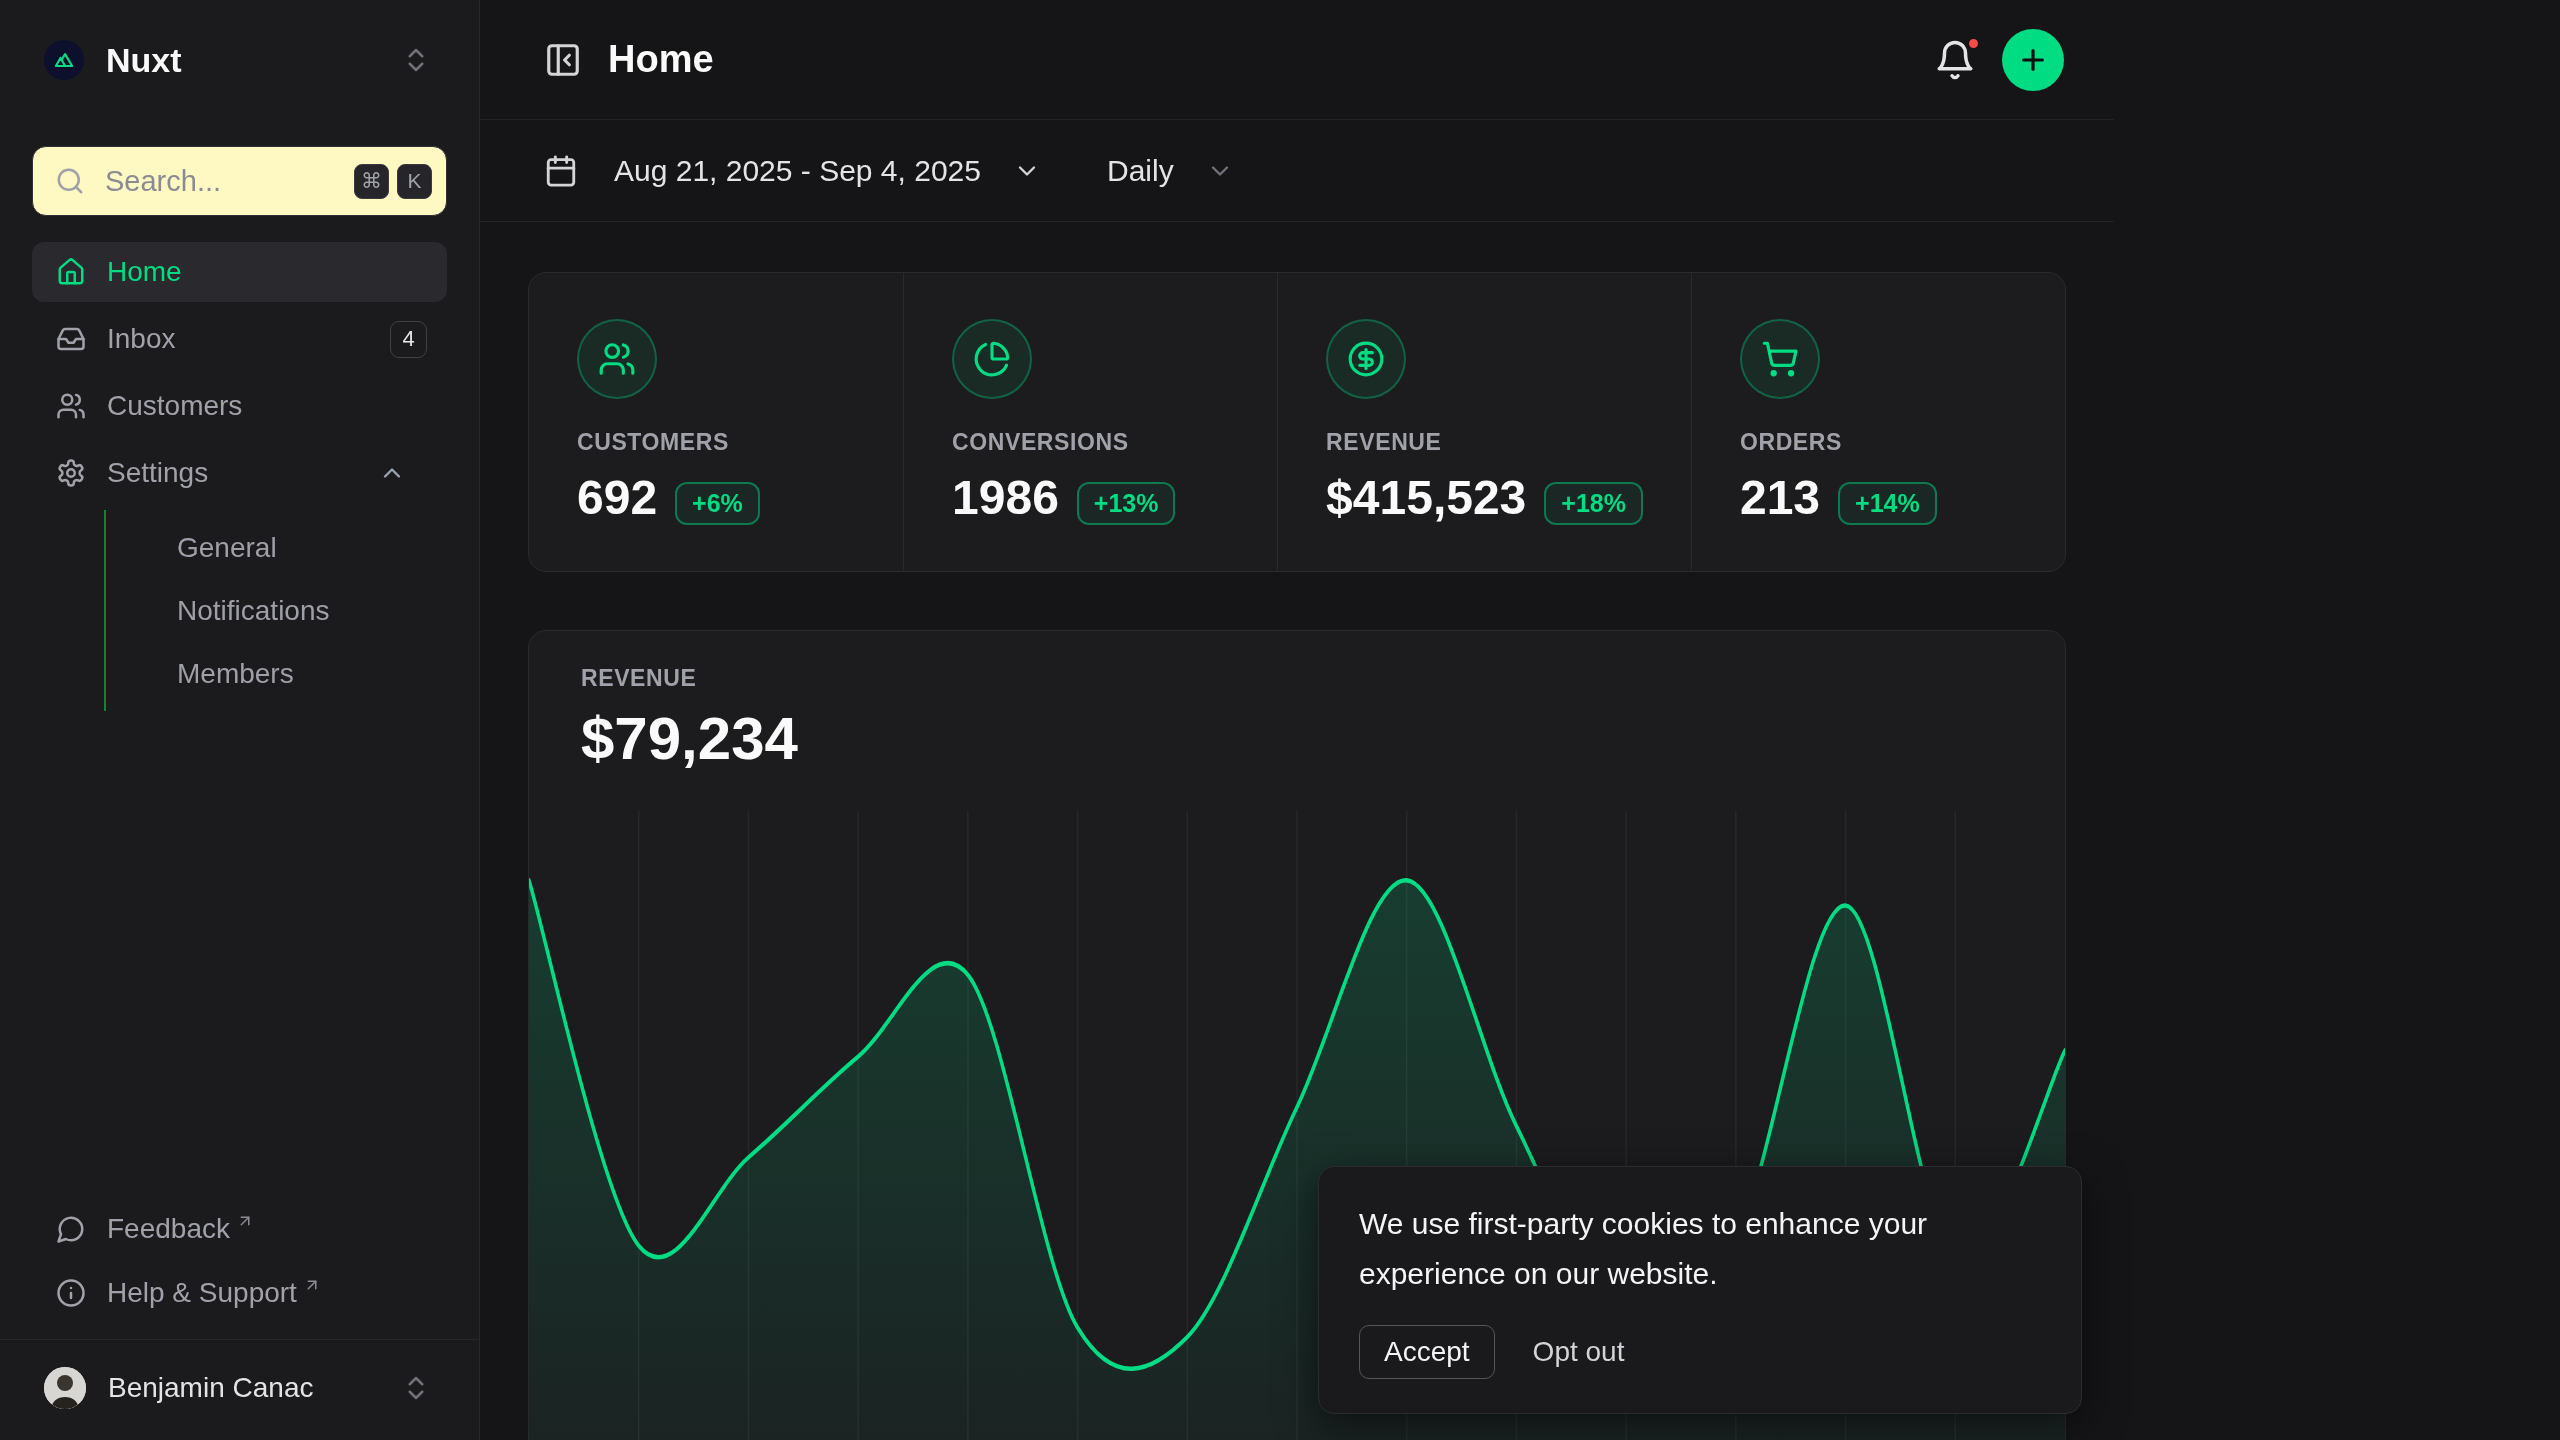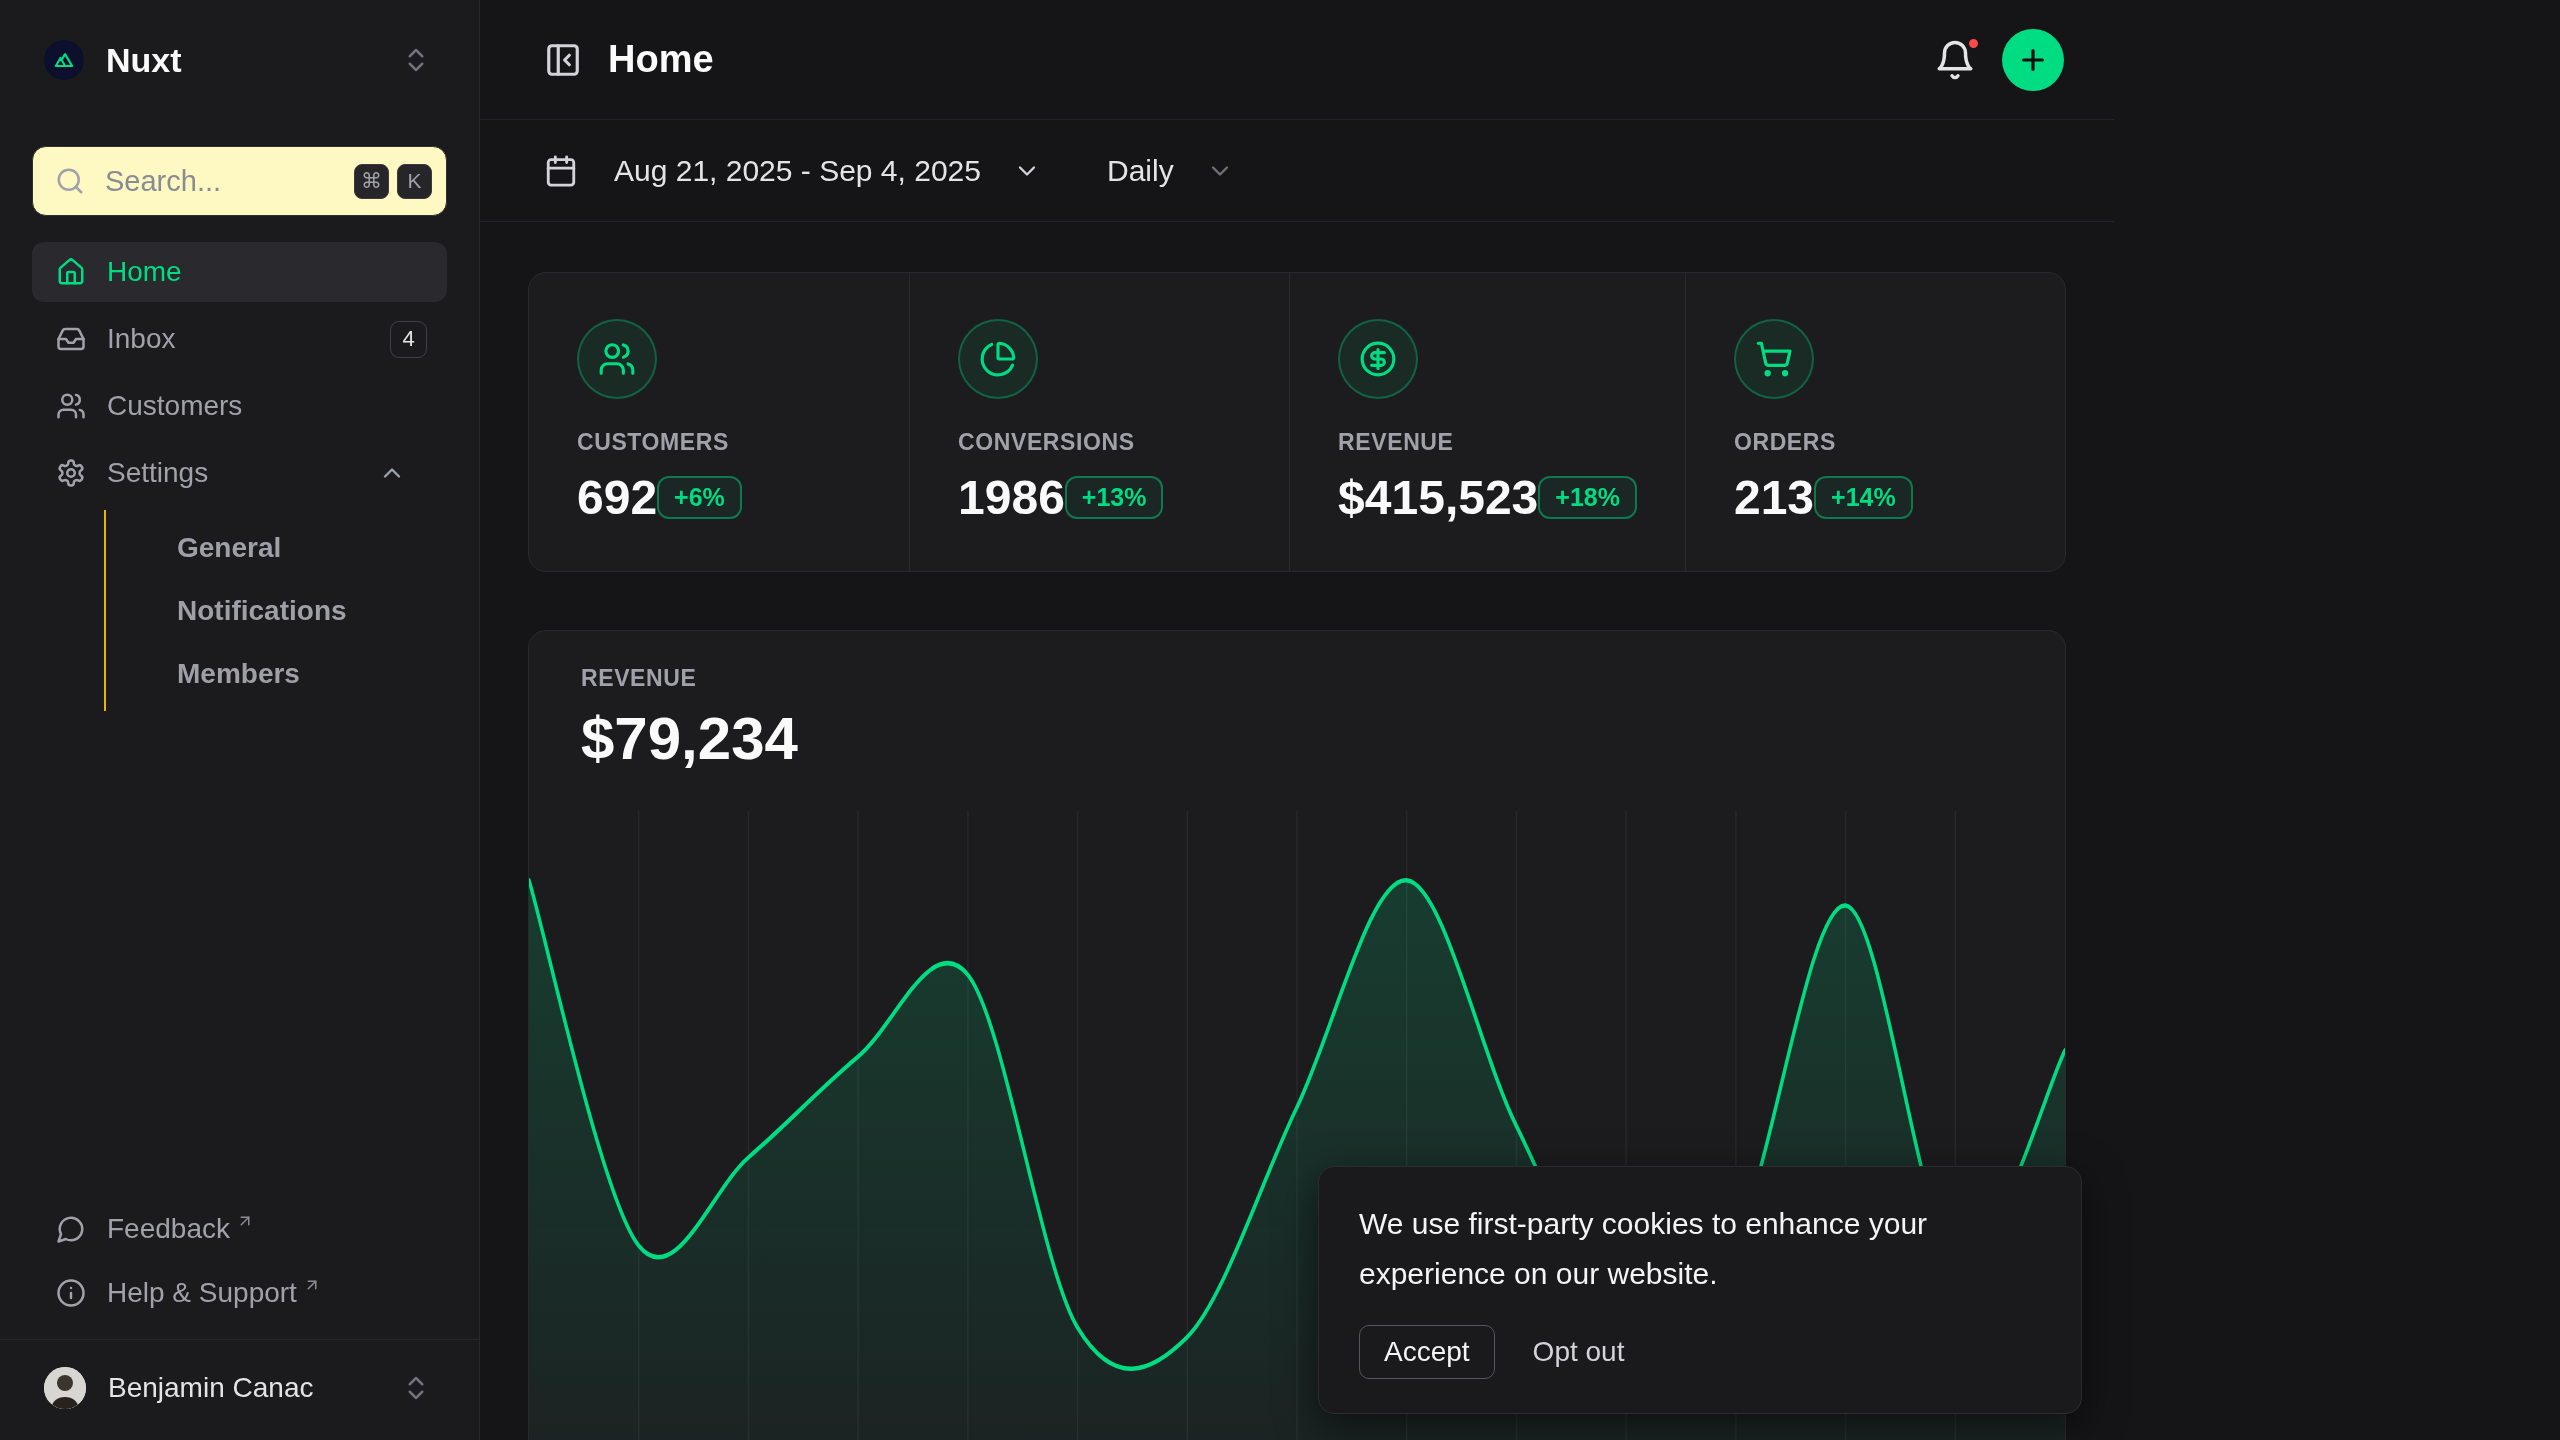--- a/index.html
+++ b/index.html
@@ -30,21 +30,21 @@
 
   .nav { margin-top:26px; display:flex; flex-direction:column; gap:7px; }
   .nav-item { height:60px; border-radius:12px; display:flex; align-items:center; padding:0 20px 0 24px;
               color:#a1a1aa; font-size:28px; font-weight:500; cursor:pointer; }
   .nav-item .icon { margin-right:21px; color:inherit; }
   .nav-item .label { flex:1; }
   .nav-item.active { background:#2a2a2e; color:#00dc82; }
   .count-badge { min-width:37px; height:37px; border:1px solid #3f3f46; border-radius:9px; font-size:22px;
                  color:#e4e4e7; display:flex; align-items:center; justify-content:center; padding:0 8px; }
 
-  .subnav { margin-left:72px; border-left:2px solid #eab308; padding:6px 0;font-weight:bold; }
+  .subnav { margin-left:72px; border-left:2px solid #15803d; padding:6px 0; }
   .subnav-item { height:63px; display:flex; align-items:center; padding-left:71px; font-size:28px;
                  color:#9f9fa8; cursor:pointer; border-radius:10px; }
 
   .sidebar-bottom { margin-top:auto; }
   .foot-item { height:64px; border-radius:12px; display:flex; align-items:center; padding:0 20px 0 24px;
                color:#a1a1aa; font-size:28px; font-weight:500; cursor:pointer; }
   .foot-item .icon { margin-right:21px; }
   .ext-arrow { margin-left:6px; margin-bottom:16px; color:#8b8b94; }
   .side-divider { height:1px; background:#28282b; margin:14px -32px 12px; }
   .user-row { height:72px; border-radius:12px; display:flex; align-items:center; padding:0 16px 0 12px; cursor:pointer; }
@@ -78,21 +78,21 @@
 
   .stats { height:300px; background:#1c1c1f; border:1px solid #2a2a2e; border-radius:18px;
            display:grid; grid-template-columns:repeat(4,1fr); overflow:hidden; }
   .stat-cell { padding:46px 48px; cursor:pointer; }
   .stat-cell + .stat-cell { border-left:1px solid #2a2a2e; }
   .stat-ic { width:80px; height:80px; border-radius:50%; background:rgba(0,220,130,.07);
              border:2px solid rgba(0,220,130,.32); display:flex; align-items:center; justify-content:center; }
   .stat-ic svg { width:38px; height:38px; stroke:#00dc82; fill:none; stroke-width:2;
                  stroke-linecap:round; stroke-linejoin:round; }
   .stat-label { margin-top:30px; font-size:23px; font-weight:600; letter-spacing:.6px; color:#a1a1aa; }
-  .stat-valrow { margin-top:14px; display:flex; align-items:center; }
+  .stat-valrow { margin-top:14px; display:flex; align-items:flex-end; gap:18px; }
   .stat-value { font-size:48px; font-weight:700; color:#fafafa; }
   .delta-badge { font-size:25px; font-weight:600; color:#00dc82; background:rgba(0,220,130,.06);
                  border:2px solid rgba(0,220,130,.45); border-radius:12px; padding:5px 15px; }
 
   .revenue-card { margin-top:58px; background:#1c1c1f; border:1px solid #2a2a2e; border-radius:18px;
                   height:900px; overflow:hidden; }
   .rev-head { padding:34px 52px 0; }
   .rev-label { font-size:23px; font-weight:600; letter-spacing:.6px; color:#a1a1aa; }
   .rev-value { font-size:60px; font-weight:700; color:#fafafa; margin-top:12px; }
   .chart-wrap { margin-top:38px; }

